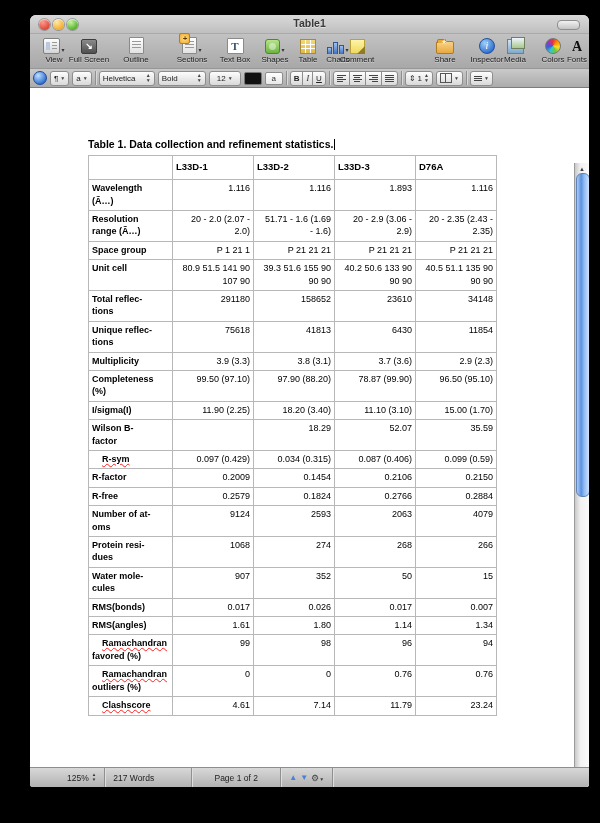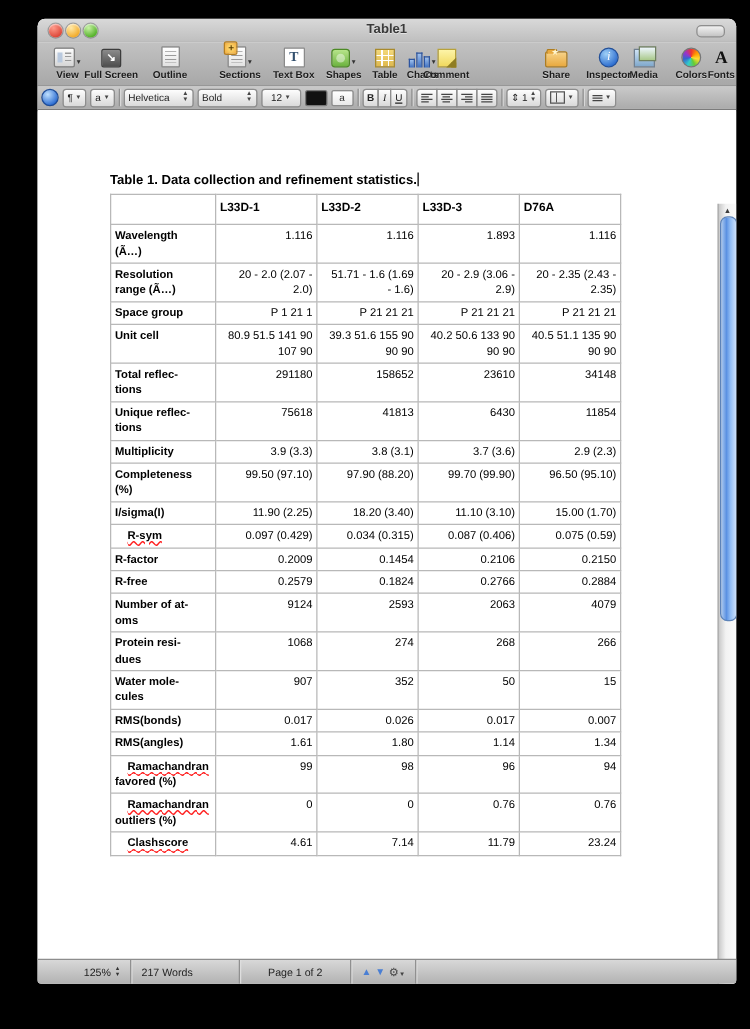--- a/index.html
+++ b/index.html
@@ -11,21 +11,21 @@
   .traffic{position:absolute;top:4px;width:11px;height:11px;border-radius:50%;box-shadow:inset 0 1px 1px rgba(255,255,255,.6),0 0 0 1px rgba(0,0,0,.25);}
   .tl-red{left:9px;background:radial-gradient(circle at 35% 30%,#ff9a8a,#dd4a3c 70%);}
   .tl-yellow{left:23px;background:radial-gradient(circle at 35% 30%,#ffe9a8,#f3ad2e 70%);}
   .tl-green{left:37px;background:radial-gradient(circle at 35% 30%,#c7f2a4,#57b32c 70%);}
   .win-title{position:absolute;left:0;right:0;top:2px;text-align:center;font-size:10.5px;font-weight:bold;color:#3a3a3a;text-shadow:0 1px 0 rgba(255,255,255,.5);}
   .pill{position:absolute;right:9px;top:5px;width:21px;height:8px;border-radius:4px;background:linear-gradient(#f2f2f2,#c4c4c4);border:1px solid #8e8e8e;}
 
   .toolbar{position:absolute;left:0;top:19px;width:100%;height:34px;background:linear-gradient(#c2c2c2,#a8a8a8);}
   .tb-item{position:absolute;top:2px;text-align:center;cursor:default;}
   .tb-iconrow{height:18px;display:flex;align-items:flex-end;justify-content:center;gap:1px;}
-  .tb-label{display:block;font-size:8px;color:#1c1c1c;margin-top:1px;text-shadow:0 1px 0 rgba(255,255,255,.4);white-space:nowrap;font-weight:bold;}
+  .tb-label{display:block;font-size:8px;color:#1c1c1c;margin-top:1px;text-shadow:0 1px 0 rgba(255,255,255,.4);white-space:nowrap;}
   .dd{font-size:6px;color:#333;line-height:8px;align-self:flex-end;}
 
   
   .ic{display:inline-block;position:relative;}
   .pagedoc{width:13px;height:15px;background:linear-gradient(#ffffff,#e2e2e2);border:1px solid #8a8a8a;border-radius:1px;}
   .pagedoc::before{content:"";position:absolute;left:2px;right:2px;top:3px;height:9px;
     background:repeating-linear-gradient(#9a9a9a 0 1px,transparent 1px 3px);}
   .i-view{width:15px;height:14px;background:linear-gradient(#fdfdfd,#d5d5d5);border:1px solid #808080;border-radius:2px;}
   .i-view::before{content:"";position:absolute;left:2px;top:3px;width:4px;height:8px;background:#b9c9de;}
   .i-view::after{content:"";position:absolute;left:8px;right:2px;top:3px;height:8px;background:repeating-linear-gradient(#9a9a9a 0 1px,transparent 1px 3px);}
@@ -379,36 +379,44 @@
             <td class="val">3.9 (3.3)</td>
             <td class="val">3.8 (3.1)</td>
             <td class="val">3.7 (3.6)</td>
             <td class="val">2.9 (2.3)</td>
           </tr>
           <tr>
             <td class="rowlabel">Completeness
 (%)</td>
             <td class="val">99.50 (97.10)</td>
             <td class="val">97.90 (88.20)</td>
-            <td class="val">99.70 (99.90)</td>
+            <td class="val">78.87 (99.90)</td>
             <td class="val">96.50 (95.10)</td>
           </tr>
           <tr>
             <td class="rowlabel">I/sigma(I)</td>
             <td class="val">11.90 (2.25)</td>
             <td class="val">18.20 (3.40)</td>
             <td class="val">11.10 (3.10)</td>
             <td class="val">15.00 (1.70)</td>
           </tr>
           <tr>
+            <td class="rowlabel">Wilson B-
+factor</td>
+            <td class="val"></td>
+            <td class="val">18.29</td>
+            <td class="val">52.07</td>
+            <td class="val">35.59</td>
+          </tr>
+          <tr>
             <td class="rowlabel"><span class="sp">R-sym</span></td>
             <td class="val">0.097 (0.429)</td>
             <td class="val">0.034 (0.315)</td>
             <td class="val">0.087 (0.406)</td>
-            <td class="val">0.075 (0.59)</td>
+            <td class="val">0.099 (0.59)</td>
           </tr>
           <tr>
             <td class="rowlabel">R-factor</td>
             <td class="val">0.2009</td>
             <td class="val">0.1454</td>
             <td class="val">0.2106</td>
             <td class="val">0.2150</td>
           </tr>
           <tr>
             <td class="rowlabel">R-free</td>

